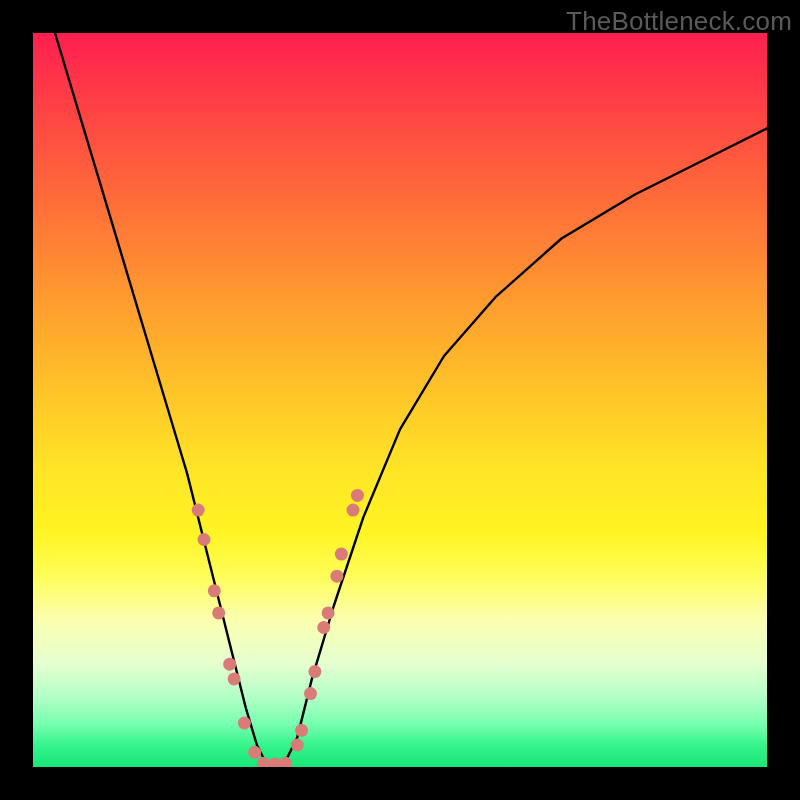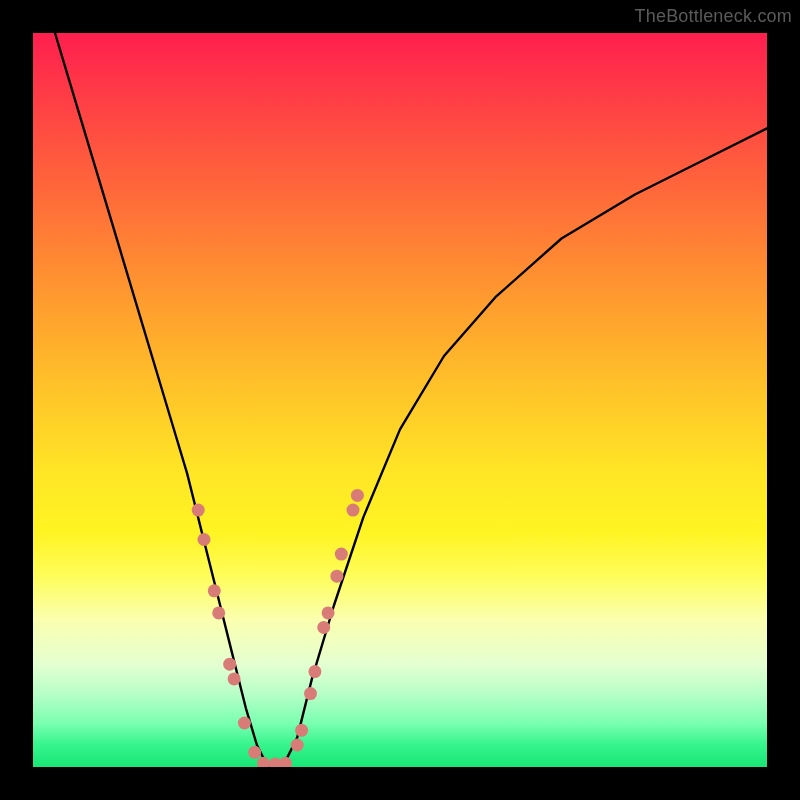--- a/index.html
+++ b/index.html
@@ -49,21 +49,21 @@
       #7affb0 94%,
       #36f48c 97%,
       #18e676 100%
     );
   }
   .watermark {
     position: absolute;
     top: 6px;
     right: 8px;
     color: #5a5a5a;
-    font-size: 18px;
+    font-size: 26px;
     font-weight: 500;
     letter-spacing: 0.2px;
     user-select: none;
   }
   svg.curves {
     position: absolute;
     left: 0;
     top: 0;
     width: 734px;
     height: 734px;

